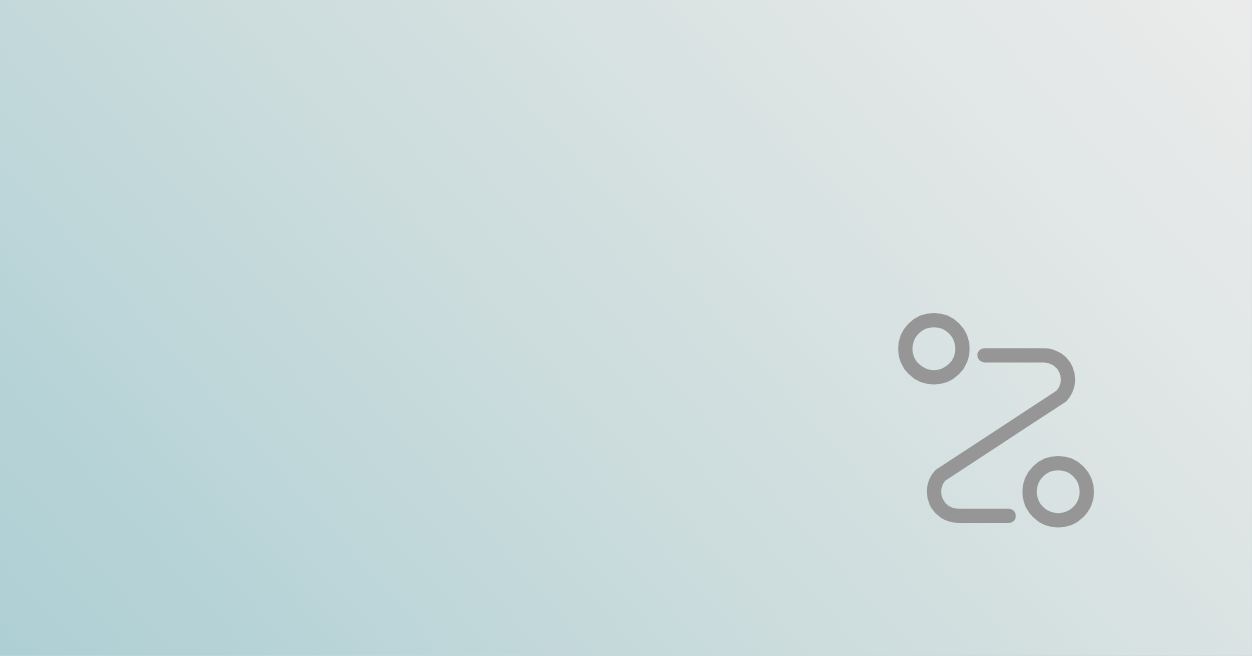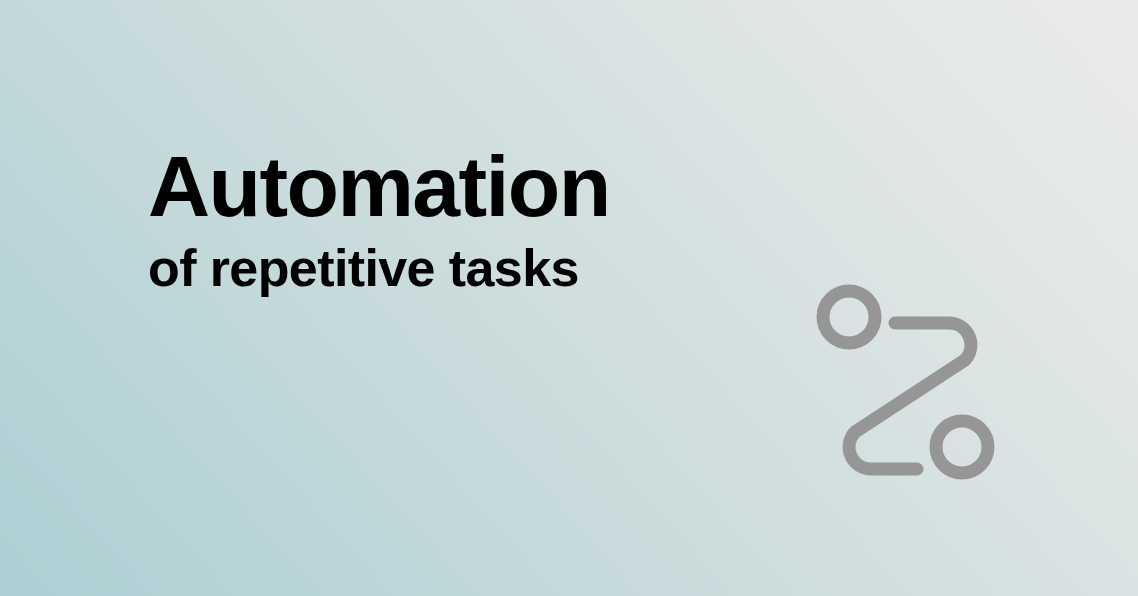--- a/index.html
+++ b/index.html
@@ -77,24 +77,20 @@
     display: block;
     width: 205px;
     height: 222px;
   }
 </style>
 </head>
 <body>
 
 <div id="banner">
 
-  <div id="text-block">
-    <h1 id="headline">Automation</h1>
-    <p id="subtitle">of repetitive tasks</p>
-  </div>
 
   <div id="workflow-icon">
     <svg viewBox="0 0 205 222" xmlns="http://www.w3.org/2000/svg">
       <g fill="none" stroke="#969696" stroke-width="13" stroke-linecap="round" stroke-linejoin="round">
 
         <path d="M 90 51
                  L 144 51
                  A 22 22 0 0 1 160 88
                  L 50 160
                  A 22 22 0 0 0 66 197

